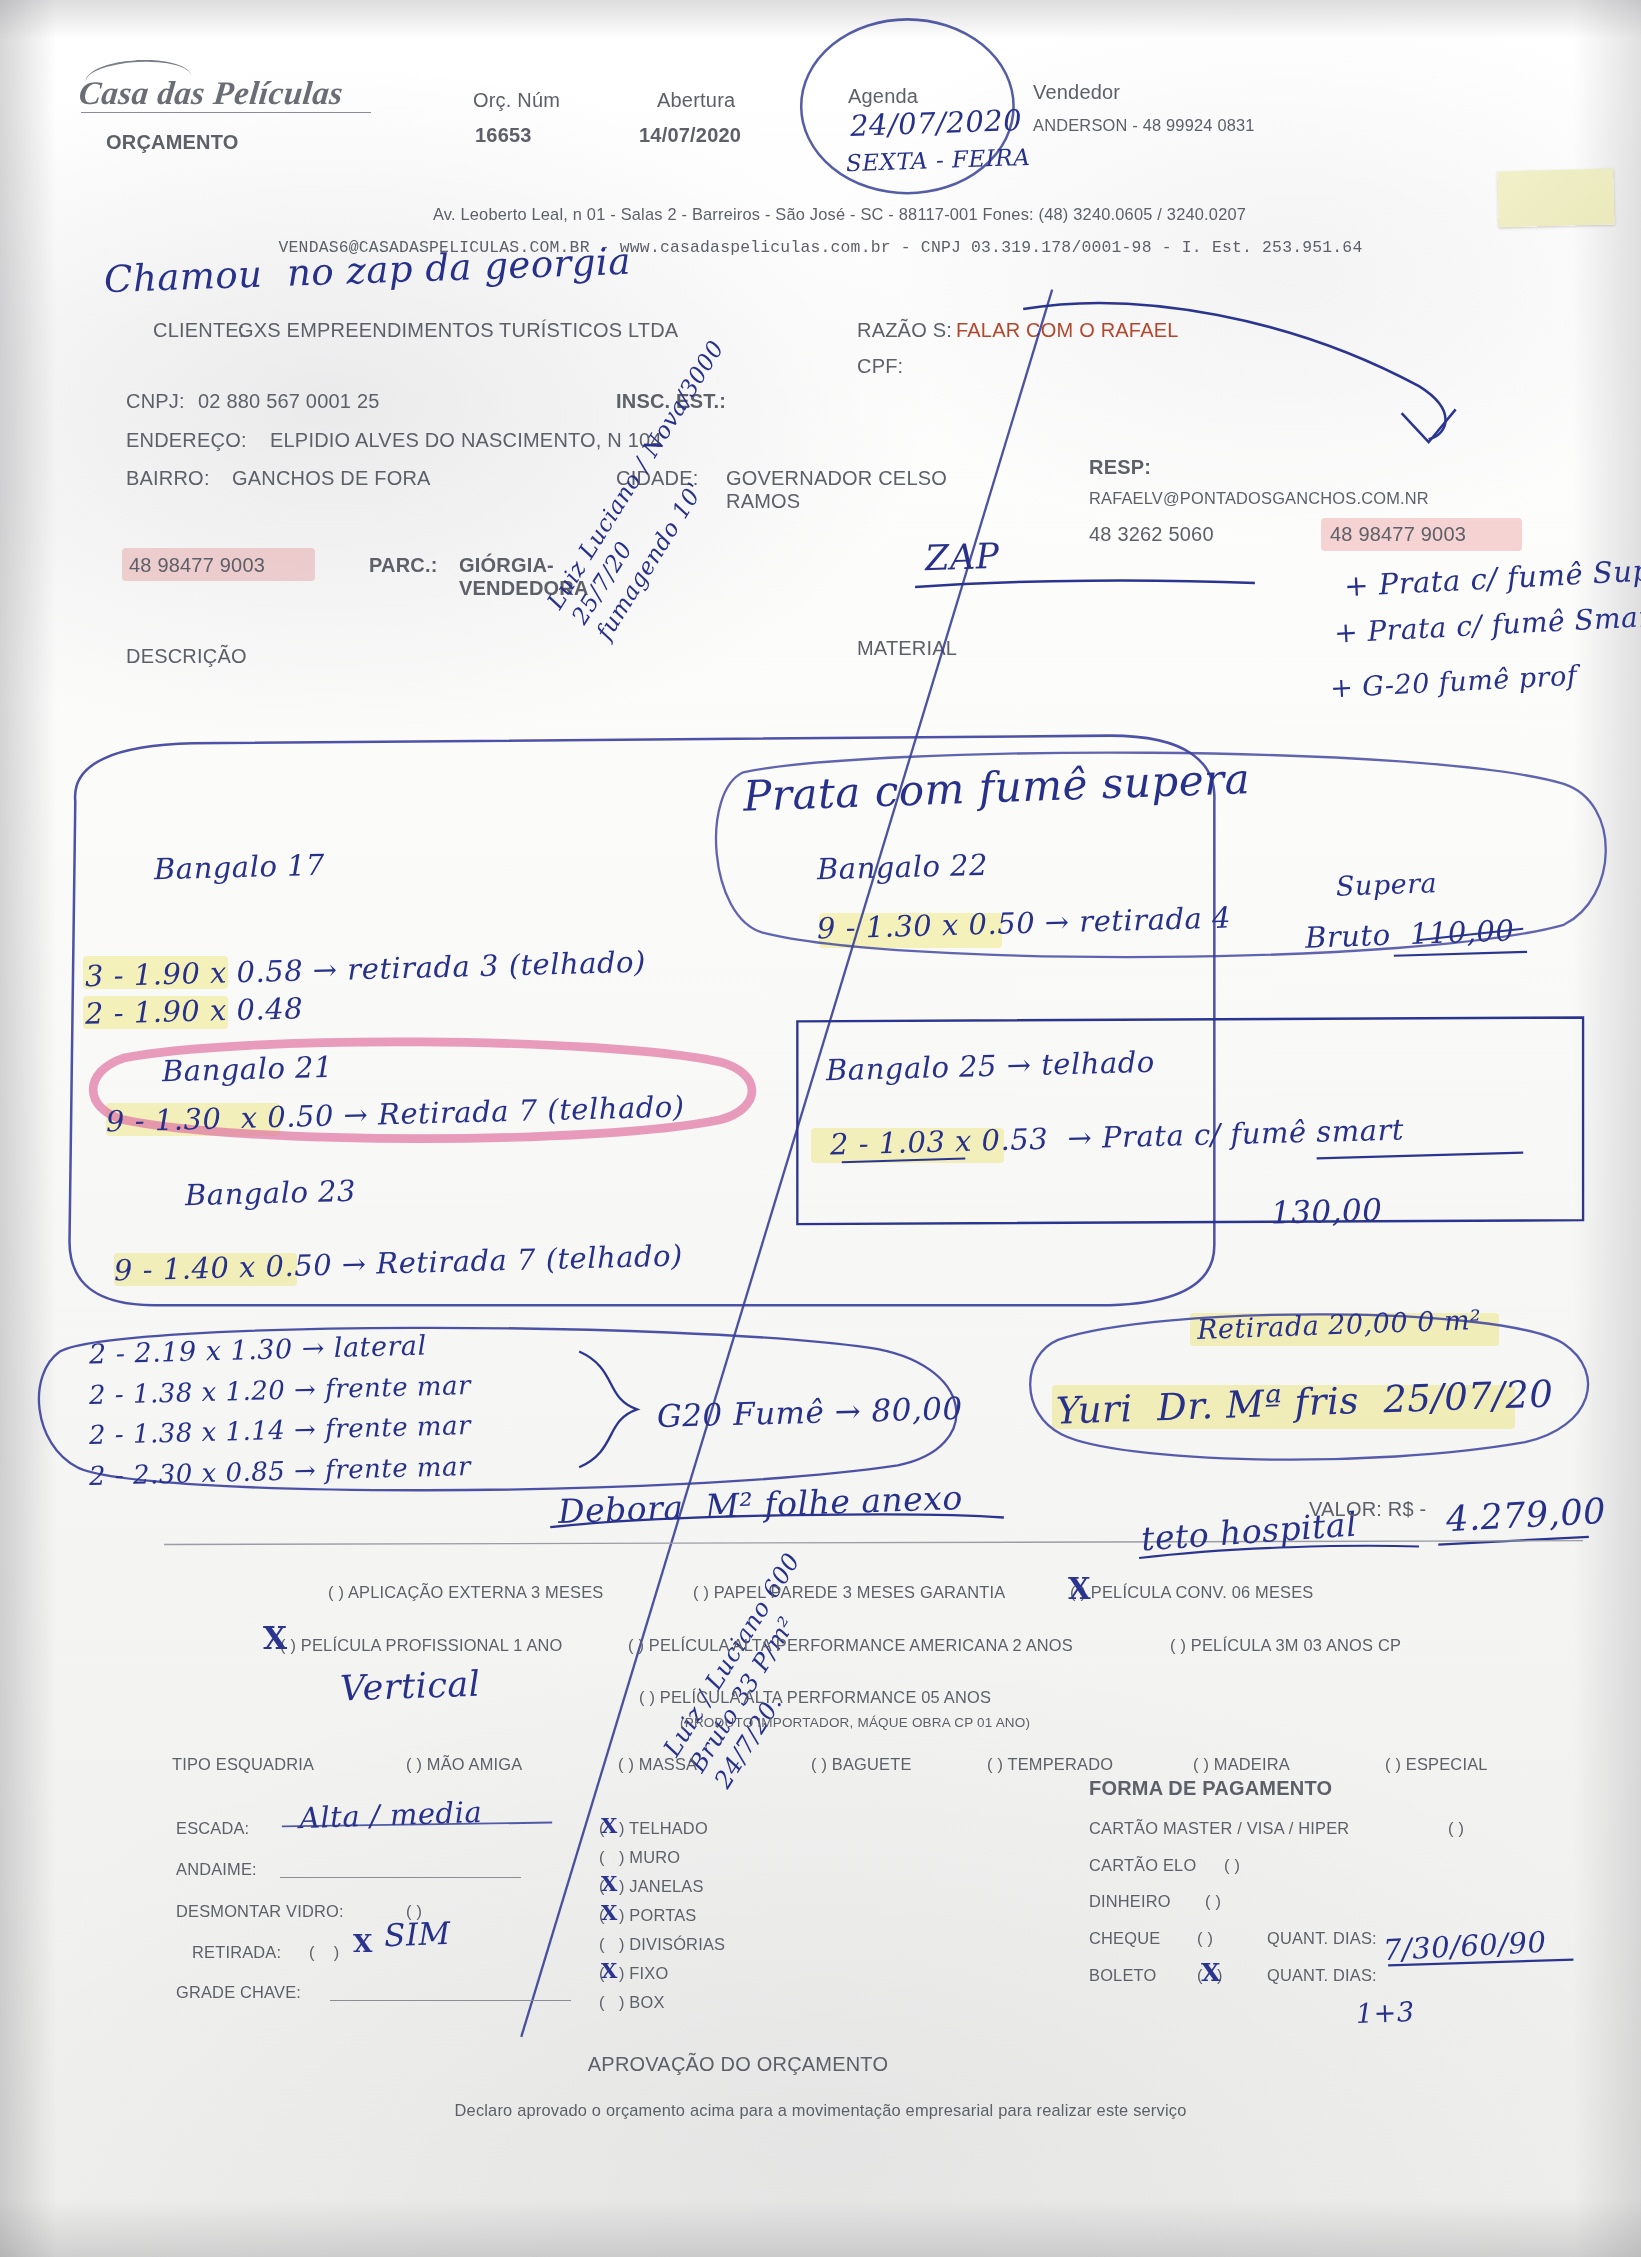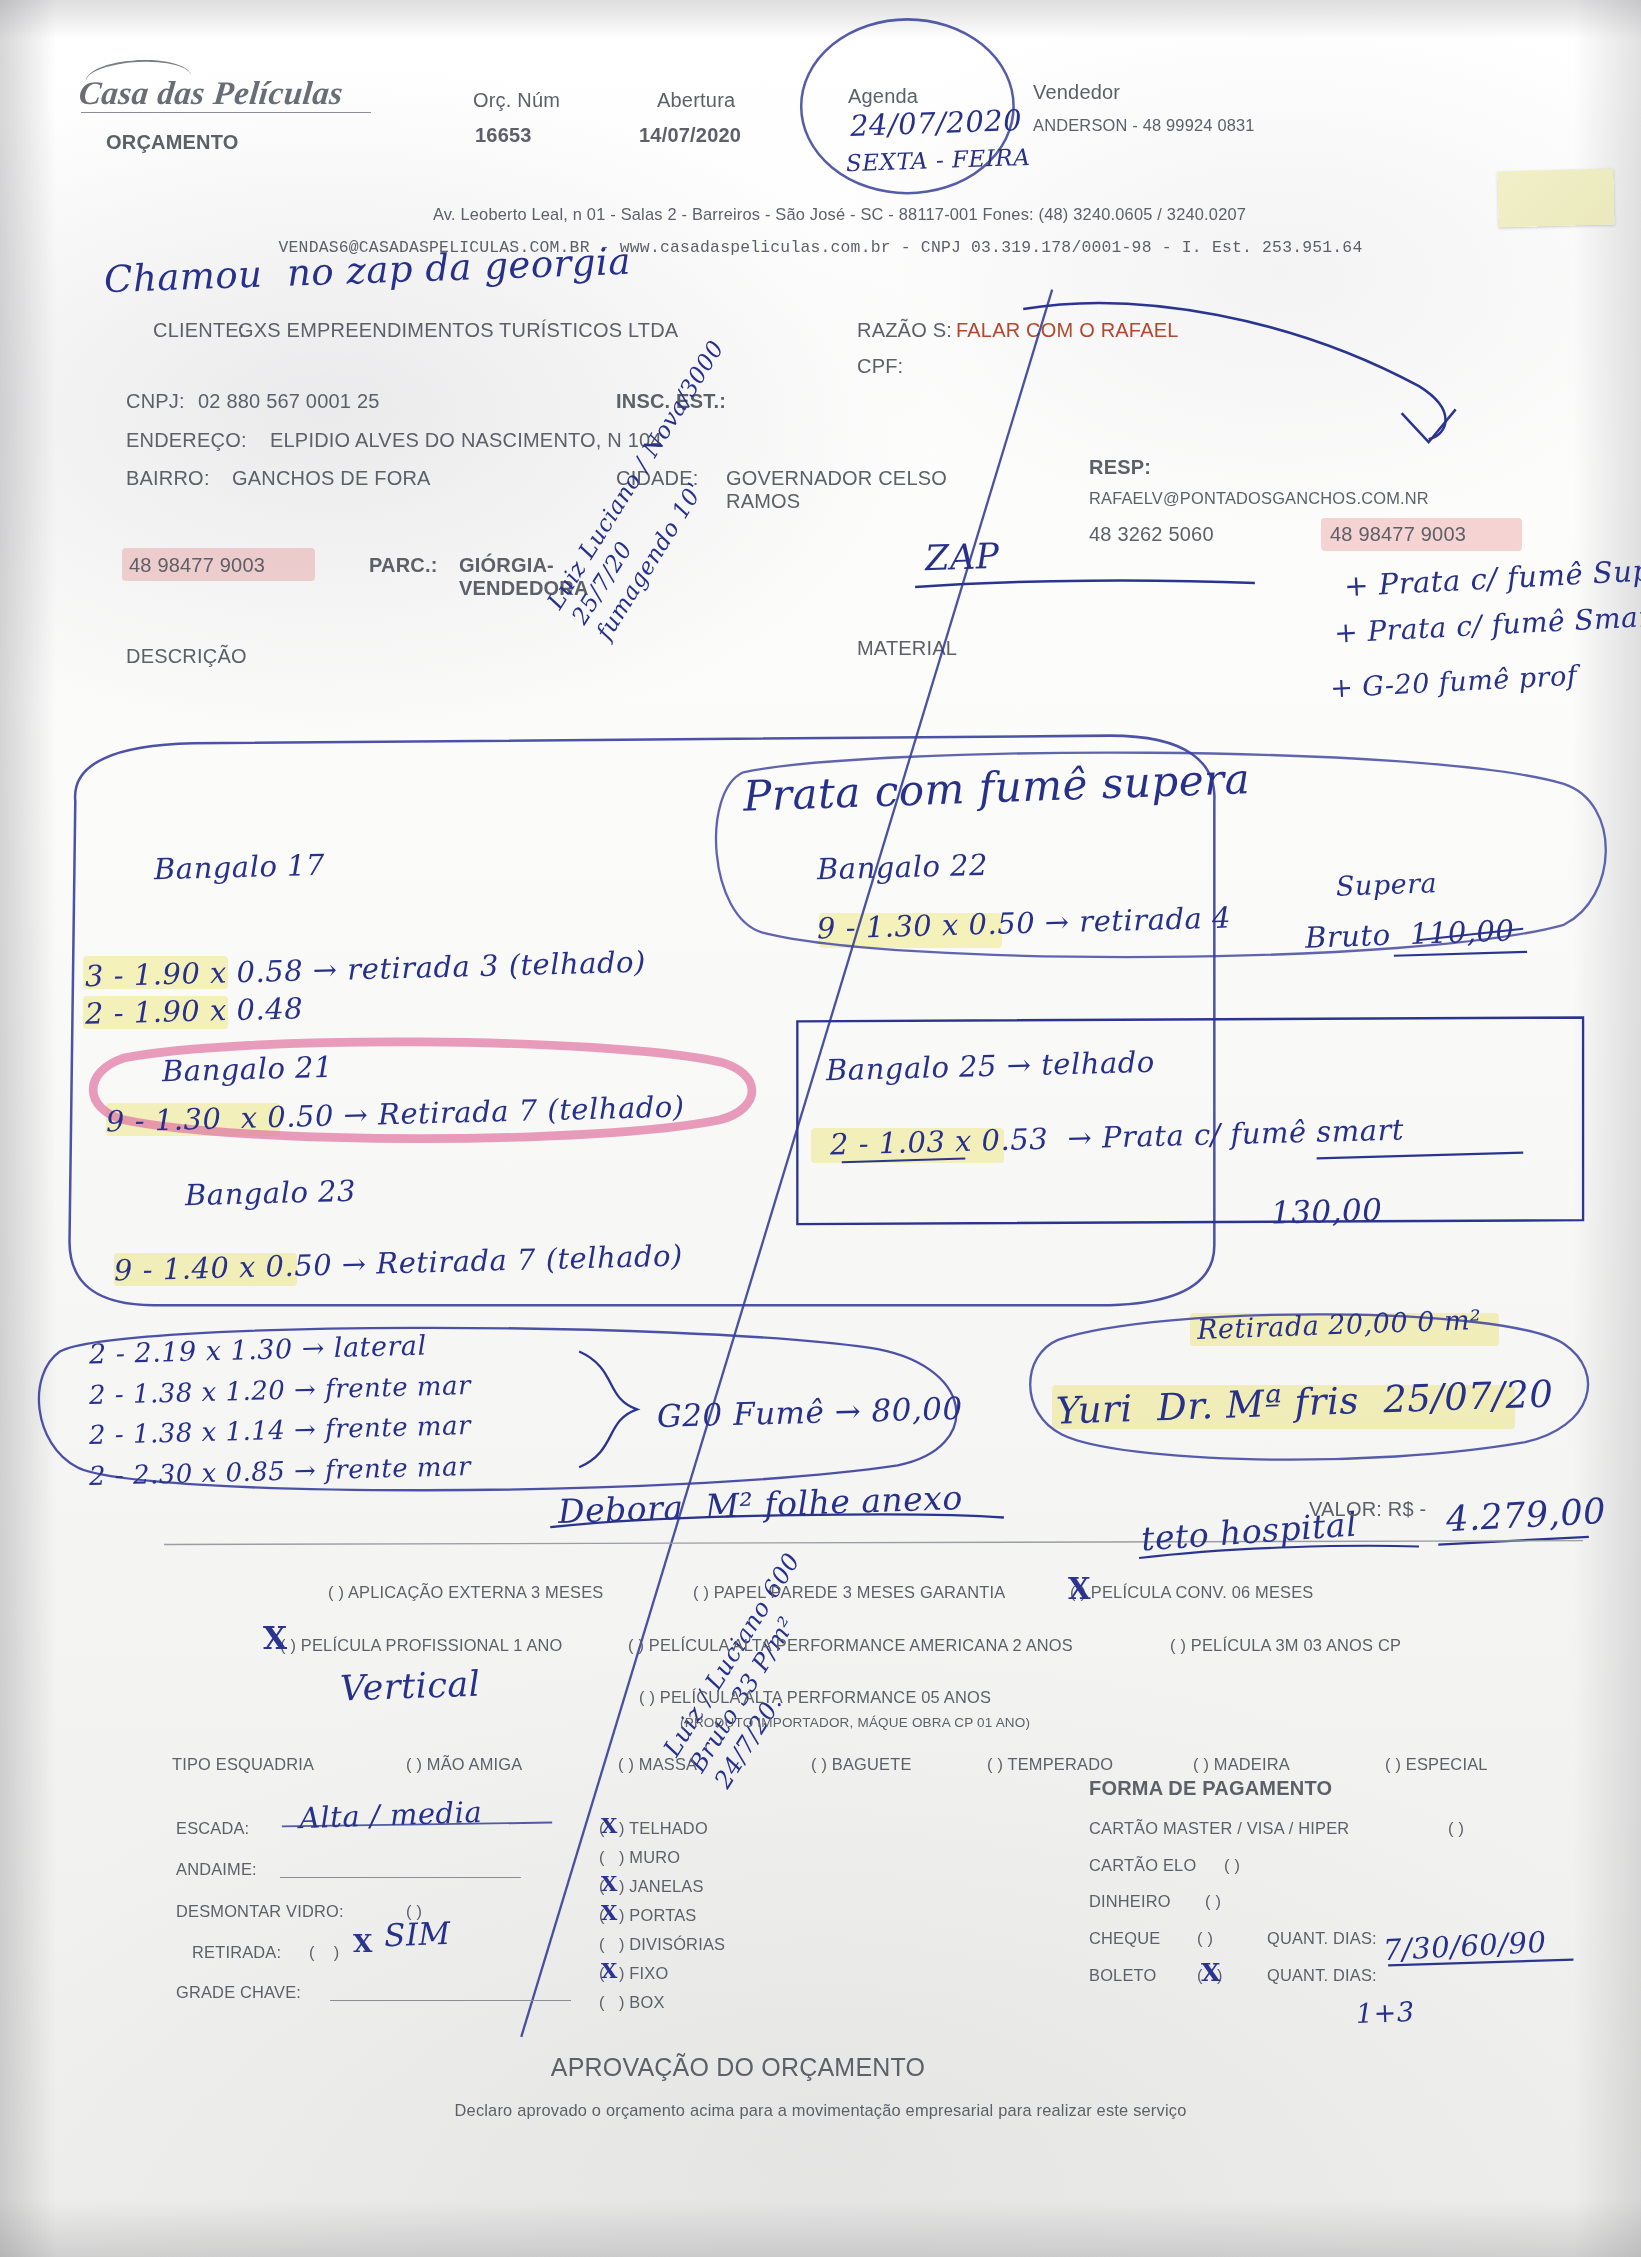--- a/index.html
+++ b/index.html
@@ -350,16 +350,16 @@
   <div class="printed lbl-sm" style="left:1089px; top:1892px;">DINHEIRO</div>
   <div class="printed lbl-sm" style="left:1205px; top:1892px;">( )</div>
   <div class="printed lbl-sm" style="left:1089px; top:1929px;">CHEQUE</div>
   <div class="printed lbl-sm" style="left:1197px; top:1929px;">( )</div>
   <div class="printed lbl-sm" style="left:1267px; top:1929px;">QUANT. DIAS:</div>
   <div class="printed lbl-sm" style="left:1089px; top:1966px;">BOLETO</div>
   <div class="printed lbl-sm" style="left:1197px; top:1966px;">(&nbsp;&nbsp;&nbsp;)</div>
   <div class="mark" style="left:1201px; top:1958px; font-size:25px;">X</div>
   <div class="printed lbl-sm" style="left:1267px; top:1966px;">QUANT. DIAS:</div>
 
-  <div class="printed" style="left:0; top:2053px; width:1476px; text-align:center; font-size:25px;">APROVAÇÃO DO ORÇAMENTO</div>
+  <div class="printed" style="left:0; top:2053px; width:1476px; text-align:center; font-size:20px;">APROVAÇÃO DO ORÇAMENTO</div>
   <div class="printed" style="left:0; top:2101px; width:1641px; text-align:center; font-size:16.4px;">Declaro aprovado o orçamento acima para a movimentação empresarial para realizar este serviço</div>
 </div>
 
 
 </body></html>

